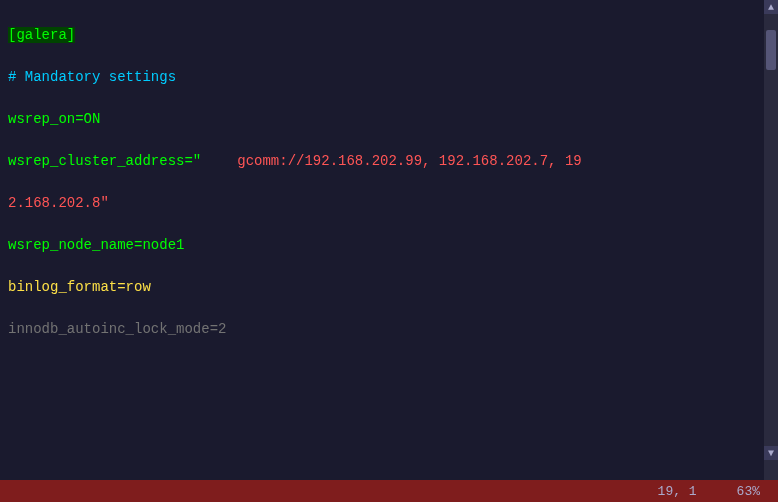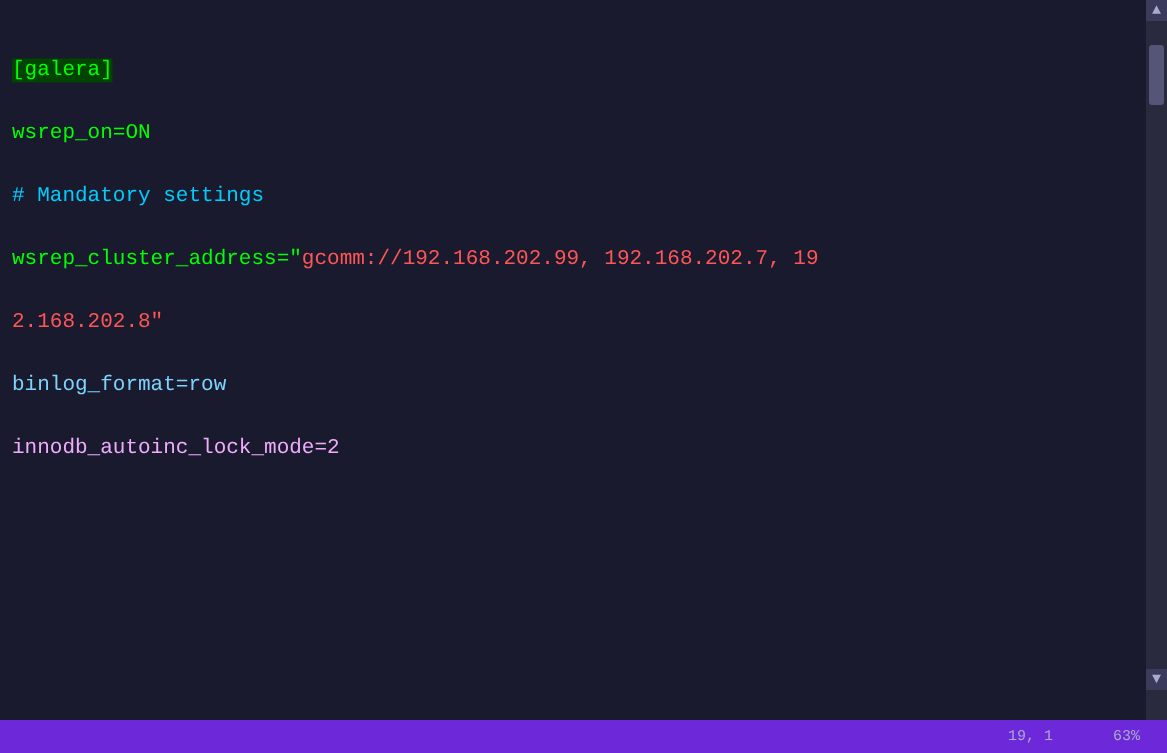--- a/index.html
+++ b/index.html
@@ -22,21 +22,21 @@
     .editor-container {
       flex: 1;
       background-color: #1a1a2e;
       position: relative;
       display: flex;
       overflow: hidden;
     }
 
     .editor-content {
       flex: 1;
-      padding: 16px 8px;
+      padding: 4px 8px;
       overflow: hidden;
       color: #00ff00;
       line-height: 1.5;
       white-space: pre;
     }
 
     .scrollbar {
       width: 14px;
       background-color: #2a2a3e;
       display: flex;
@@ -68,27 +68,27 @@
     .scrollbar-arrow-up {
       top: 0;
     }
 
     .scrollbar-arrow-down {
       bottom: 20px;
     }
 
     .status-bar {
       height: 22px;
-      background-color: #6d28d9;
+      background-color: #7f1d1d;
       display: flex;
       align-items: center;
       justify-content: flex-end;
       padding: 0 10px;
       color: #aaaacc;
-      font-size: 10px;
+      font-size: 13px;
       font-family: 'Courier New', Courier, monospace;
     }
 
     .status-position {
       margin-right: 40px;
     }
 
     .status-percent {
       margin-right: 8px;
     }
@@ -98,26 +98,27 @@
       display: block;
       line-height: 1.5;
     }
   </style>
 </head>
 <body>
 
 <div class="editor-container">
   <div class="editor-content">
 <span class="line"><span style="background-color:#004400;color:#00ff00;">[galera]</span></span>
+<span class="line"><span style="color:#00ccff;"># Mandatory settings</span></span>
 <span class="line"><span style="color:#00ff00;">wsrep_on=ON</span></span>
-<span class="line"><span style="color:#00ccff;"># Mandatory settings</span></span>
-<span class="line"><span style="color:#00ff00;">wsrep_cluster_address="</span><span style="color:#ff5555;">gcomm://192.168.202.99, 192.168.202.7, 19</span></span>
+<span class="line"><span style="color:#00ff00;">wsrep_cluster_address="</span><span style="color:#ff5555;margin-left:36px;">gcomm://192.168.202.99, 192.168.202.7, 19</span></span>
 <span class="line"><span style="color:#ff5555;">2.168.202.8"</span></span>
-<span class="line"><span style="color:#7dd3fc;">binlog_format=row</span></span>
-<span class="line"><span style="color:#f0abfc;">innodb_autoinc_lock_mode=2</span></span>
+<span class="line"><span style="color:#00ff00;">wsrep_node_name=node1</span></span>
+<span class="line"><span style="color:#fde047;">binlog_format=row</span></span>
+<span class="line"><span style="color:#737373;">innodb_autoinc_lock_mode=2</span></span>
 
 
 
 
 
 
 
 
   </div>
 

